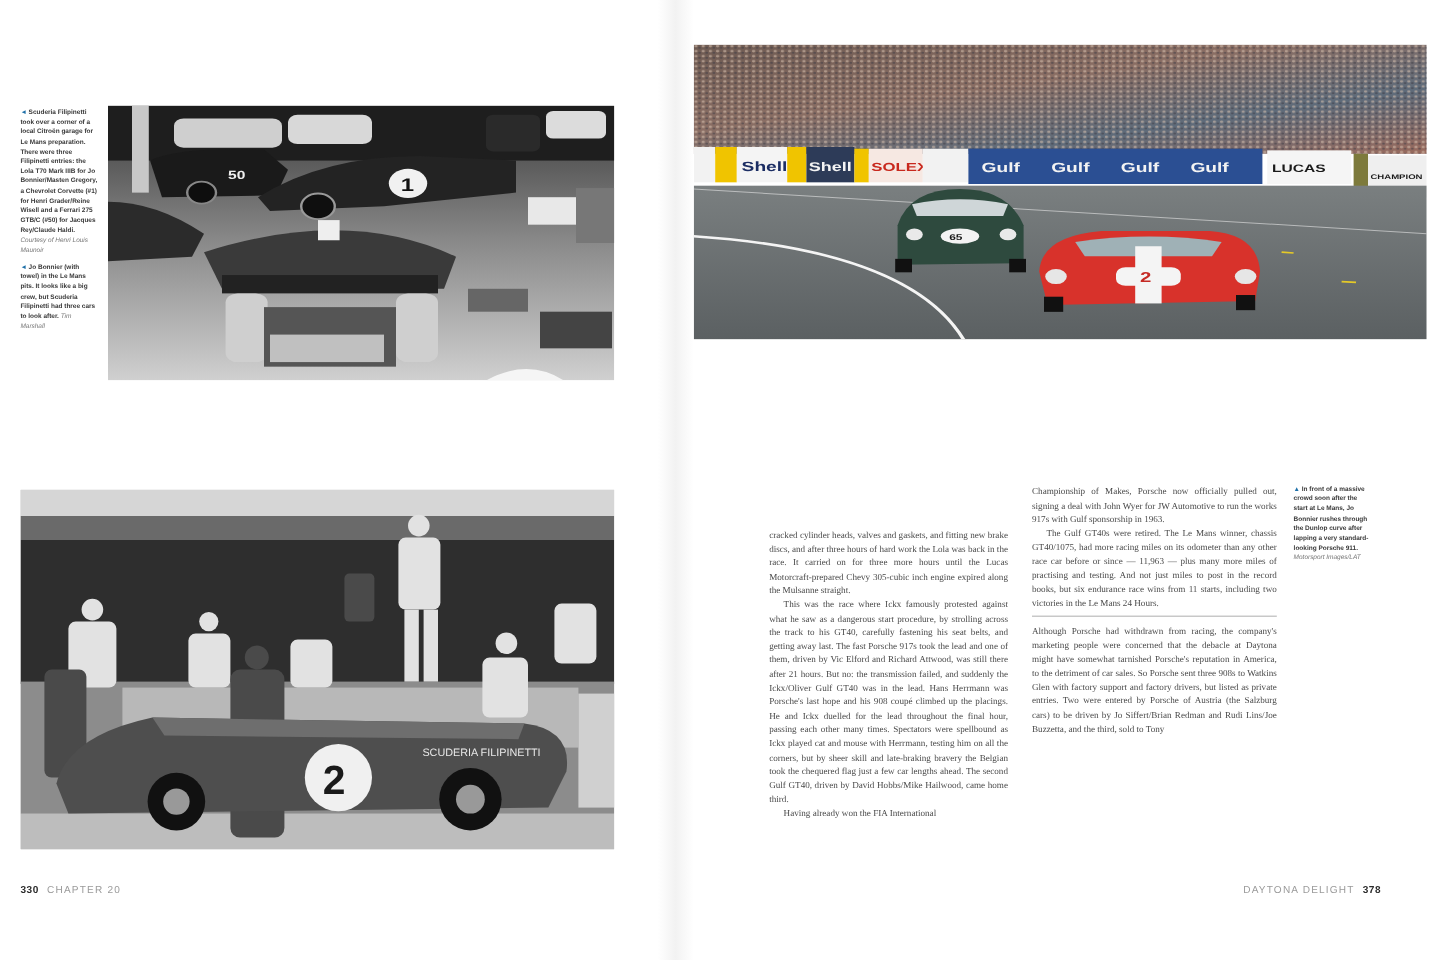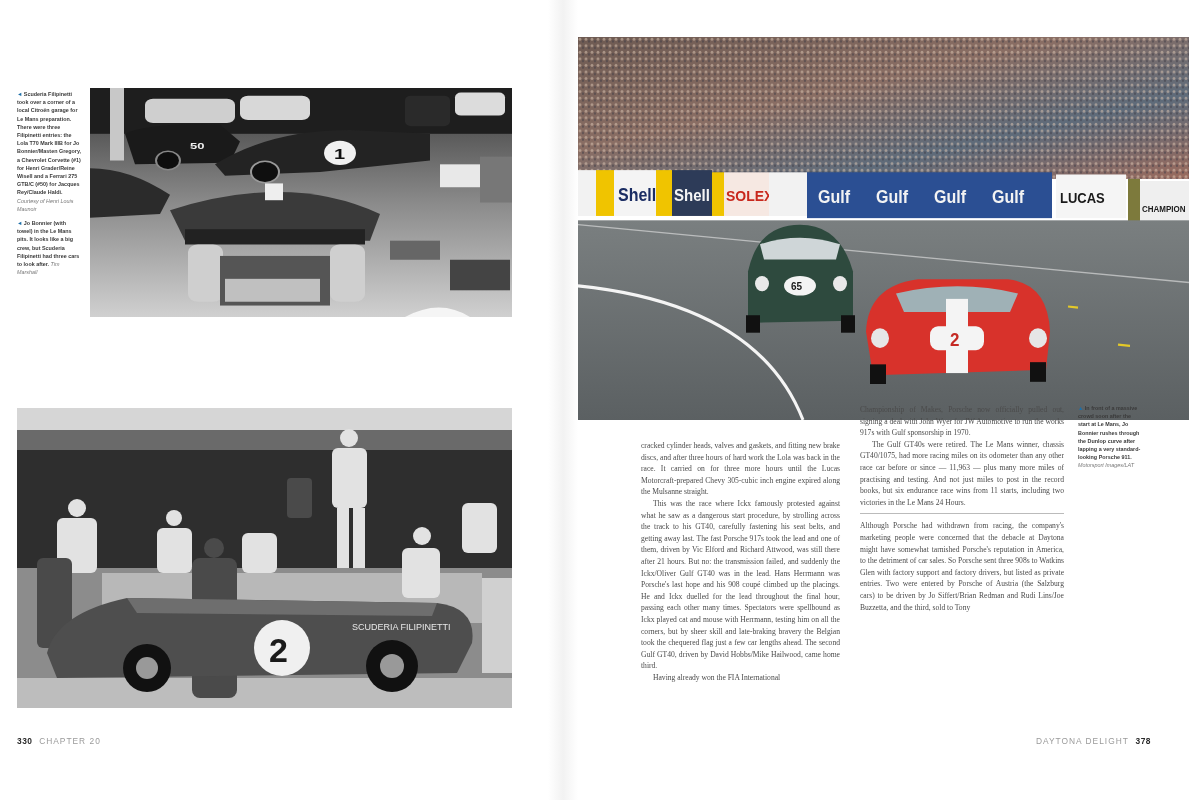--- a/index.html
+++ b/index.html
@@ -9,21 +9,21 @@
   .spread { position: absolute; left: 0; top: 0; width: 1200px; height: 800px; background: #fff; }
   .gutter { position: absolute; left: 548px; top: 0; width: 30px; height: 800px;
             background: linear-gradient(90deg, #fff 0%, #f2f2f2 50%, #fff 100%); }
 
   
   .photo { position: absolute; overflow: hidden; }
   .photo svg { display: block; width: 100%; height: 100%; }
 
   #photo-garage { left: 90px; top: 88px; width: 422px; height: 229px; }
   #photo-pits   { left: 17px; top: 408px; width: 495px; height: 300px; }
-  #photo-race   { left: 578px; top: 37px; width: 611px; height: 383px; }
+  #photo-race   { left: 578px; top: 37px; width: 611px; height: 246px; }
 
   
   .caption { position: absolute; font-family: "Liberation Sans", sans-serif;
              font-size: 5.4px; line-height: 8.2px; font-weight: bold; color: #3a3a3a; }
   .caption .credit { font-weight: normal; font-style: italic; color: #777; }
   .caption .marker { color: #1d6fa8; font-weight: bold; }
   .caption p { margin-bottom: 6px; }
   #captions-left { left: 17px; top: 90px; width: 64px; }
   #caption-right { left: 1078px; top: 404px; width: 64px; }
 
@@ -237,21 +237,21 @@
     </p>
   </div>
 
   <div class="col" id="col-1">
     <p class="noindent">cracked cylinder heads, valves and gaskets, and fitting new brake discs, and after three hours of hard work the Lola was back in the race. It carried on for three more hours until the Lucas Motorcraft-prepared Chevy 305-cubic inch engine expired along the Mulsanne straight.</p>
     <p>This was the race where Ickx famously protested against what he saw as a dangerous start procedure, by strolling across the track to his GT40, carefully fastening his seat belts, and getting away last. The fast Porsche 917s took the lead and one of them, driven by Vic Elford and Richard Attwood, was still there after 21 hours. But no: the transmission failed, and suddenly the Ickx/Oliver Gulf GT40 was in the lead. Hans Herrmann was Porsche's last hope and his 908 coupé climbed up the placings. He and Ickx duelled for the lead throughout the final hour, passing each other many times. Spectators were spellbound as Ickx played cat and mouse with Herrmann, testing him on all the corners, but by sheer skill and late-braking bravery the Belgian took the chequered flag just a few car lengths ahead. The second Gulf GT40, driven by David Hobbs/Mike Hailwood, came home third.</p>
     <p>Having already won the FIA International</p>
   </div>
 
   <div class="col" id="col-2">
-    <p class="noindent">Championship of Makes, Porsche now officially pulled out, signing a deal with John Wyer for JW Automotive to run the works 917s with Gulf sponsorship in 1970.</p>
+    <p class="noindent">Championship of Makes, Porsche now officially pulled out, signing a deal with John Wyer for JW Automotive to run the works 917s with Gulf sponsorship in 1963.</p>
     <p>The Gulf GT40s were retired. The Le Mans winner, chassis GT40/1075, had more racing miles on its odometer than any other race car before or since — 11,963 — plus many more miles of practising and testing. And not just miles to post in the record books, but six endurance race wins from 11 starts, including two victories in the Le Mans 24 Hours.</p>
     <div class="rule"></div>
     <p class="noindent">Although Porsche had withdrawn from racing, the company's marketing people were concerned that the debacle at Daytona might have somewhat tarnished Porsche's reputation in America, to the detriment of car sales. So Porsche sent three 908s to Watkins Glen with factory support and factory drivers, but listed as private entries. Two were entered by Porsche of Austria (the Salzburg cars) to be driven by Jo Siffert/Brian Redman and Rudi Lins/Joe Buzzetta, and the third, sold to Tony</p>
   </div>
 
   <div class="folio" id="folio-left">
     <span class="num">330</span>
     &nbsp;<span>CHAPTER 20</span>
   </div>
   <div class="folio" id="folio-right">

